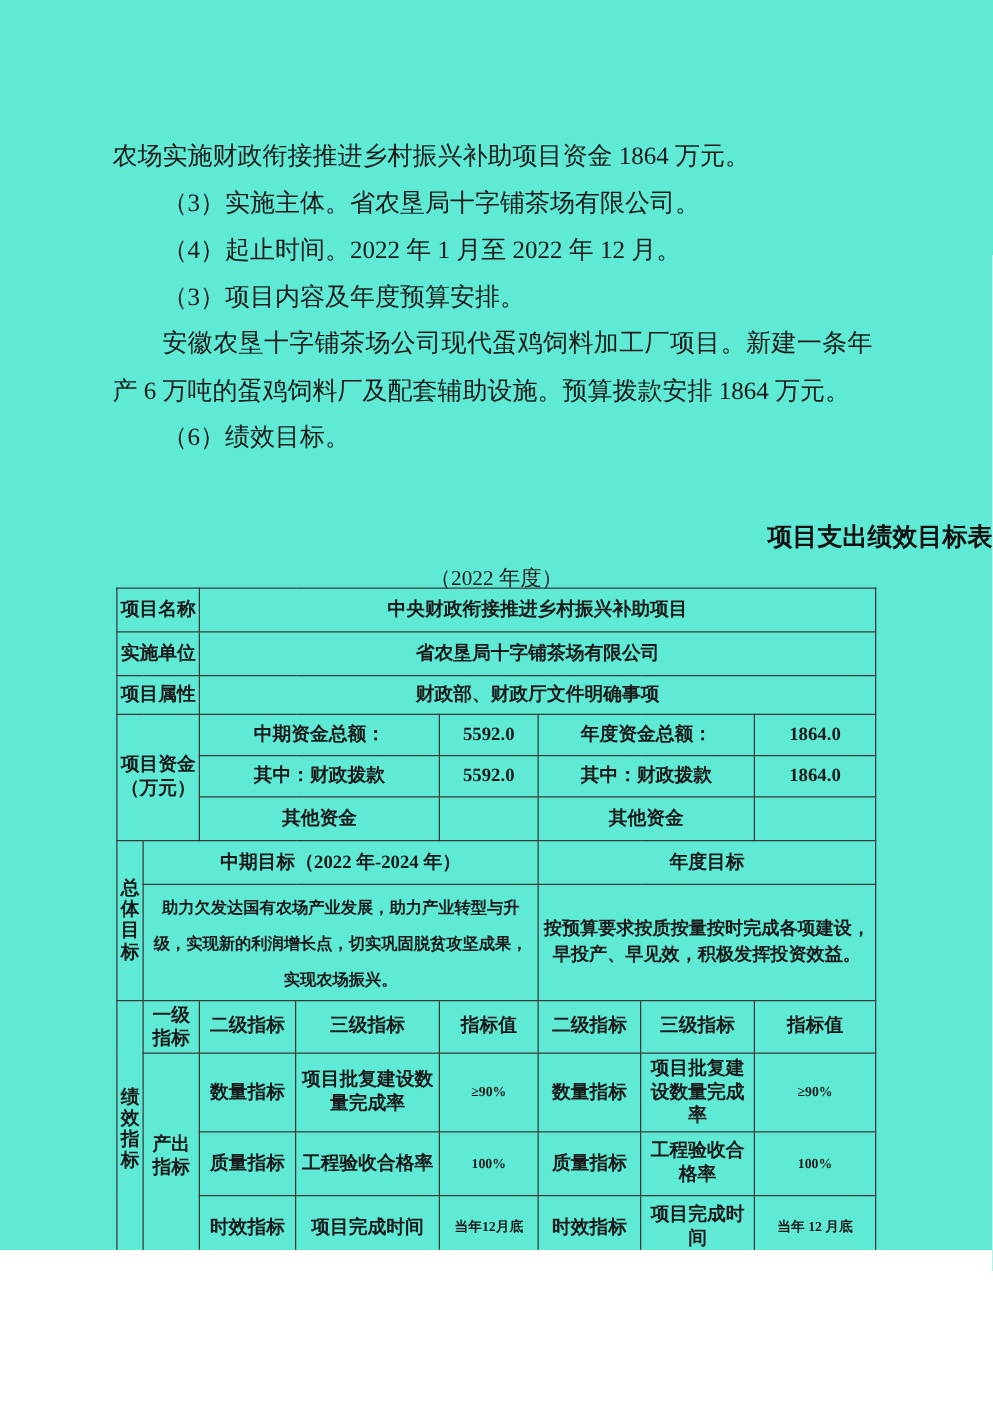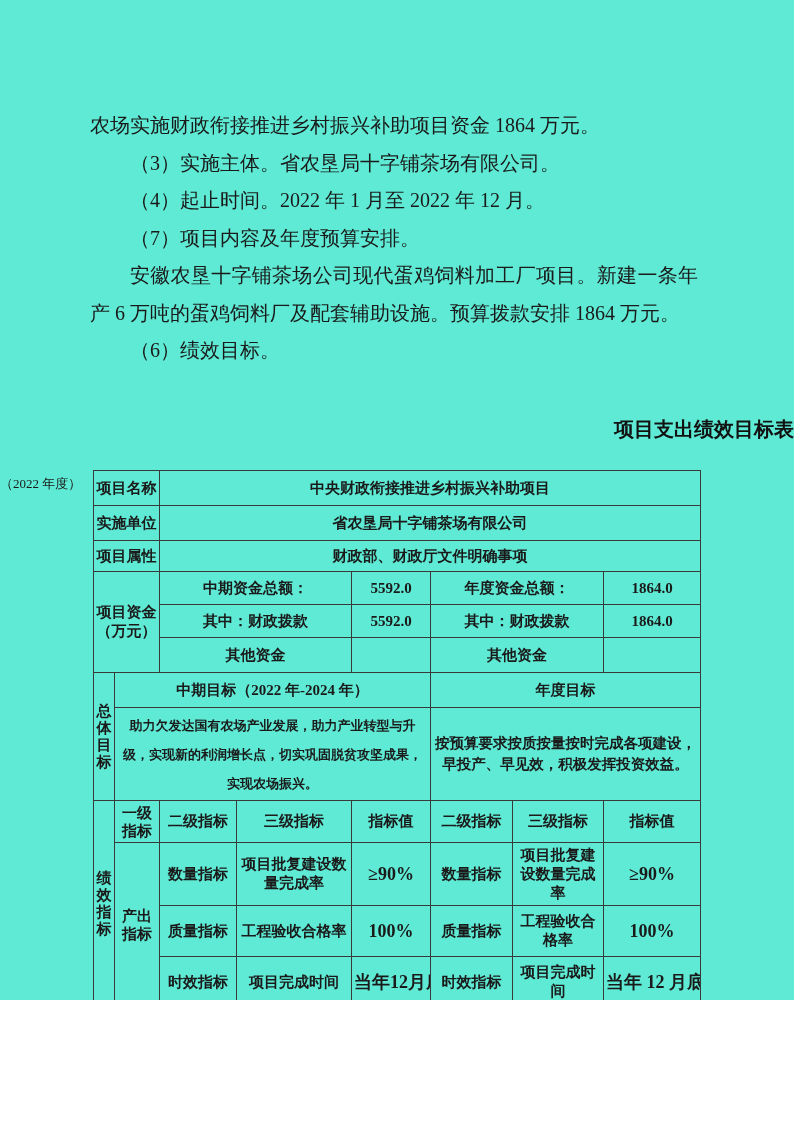--- a/index.html
+++ b/index.html
@@ -9,53 +9,53 @@
   
   .body-block{position:absolute;left:90px;top:107px;width:608px;
               font-size:20px;line-height:37.5px;text-align:justify;}
   .body-block p{margin:0;padding:0;}
   .indent{text-indent:2em;}
 
   
   .doc-title{position:absolute;left:0;top:416px;width:100%;text-align:right;
              font-family:"Liberation Sans","DejaVu Sans",sans-serif;
              font-weight:bold;font-size:20px;color:#111;}
-  .doc-subtitle{position:absolute;left:0;top:475px;width:100%;
-                font-size:13px;color:#1a1a1a;}
+  .doc-subtitle{position:absolute;left:0;top:451px;width:100%;text-align:center;
+                font-size:17px;color:#1a1a1a;}
 
   
   table.perf{position:absolute;left:93px;top:470px;width:607px;
              border-collapse:collapse;table-layout:fixed;
              font-size:15px;line-height:19px;color:#1a1a1a;}
   table.perf td{border:1px solid #3a3a3a;text-align:center;vertical-align:middle;
                 padding:1px 2px;overflow:hidden;word-break:break-all;font-weight:bold;}
   .h32 td{height:32px;} .h28 td{height:28px;} .h30 td{height:30px;}
   .h90 td{height:90px;} .h39 td{height:39px;} .h60 td{height:60px;} .h48 td{height:48px;}
   td.vtext{padding:0;line-height:17px;}
   td.lv1{padding:1px 4px;line-height:18px;}
   td.lab-left{text-align:left;padding-left:5px;}
   td.num{text-align:right;padding-right:3px;}
   td.goalL{text-align:justify;padding:2px 1px;font-size:13px;line-height:29px;}
   td.goalR{padding:2px 2px;font-size:14.5px;line-height:21px;}
   td.t3L{text-align:left;padding:1px 6px;}
   td.t3R{text-align:left;padding:1px 4px;}
-  td.val{font-size:18px;white-space:nowrap;padding:0;}
+  td.val{font-size:11px;white-space:nowrap;padding:0;}
 
   .page-number{position:absolute;left:676px;top:1026px;font-size:14px;color:#1a1a1a;}
 </style>
 </head>
 <body>
 
 <div class="page">
 
   <div class="body-block">
     <p>农场实施财政衔接推进乡村振兴补助项目资金 1864 万元。</p>
     <p class="indent">（3）实施主体。省农垦局十字铺茶场有限公司。</p>
     <p class="indent">（4）起止时间。2022 年 1 月至 2022 年 12 月。</p>
-    <p class="indent">（7）项目内容及年度预算安排。</p>
+    <p class="indent">（3）项目内容及年度预算安排。</p>
     <p class="indent">安徽农垦十字铺茶场公司现代蛋鸡饲料加工厂项目。新建一条年产 6 万吨的蛋鸡饲料厂及配套辅助设施。预算拨款安排 1864 万元。</p>
     <p class="indent">（6）绩效目标。</p>
   </div>
 
   <div class="doc-title">项目支出绩效目标表</div>
   <div class="doc-subtitle">（2022 年度）</div>
 
   <table class="perf">
     <colgroup>
       <col style="width:21px">

